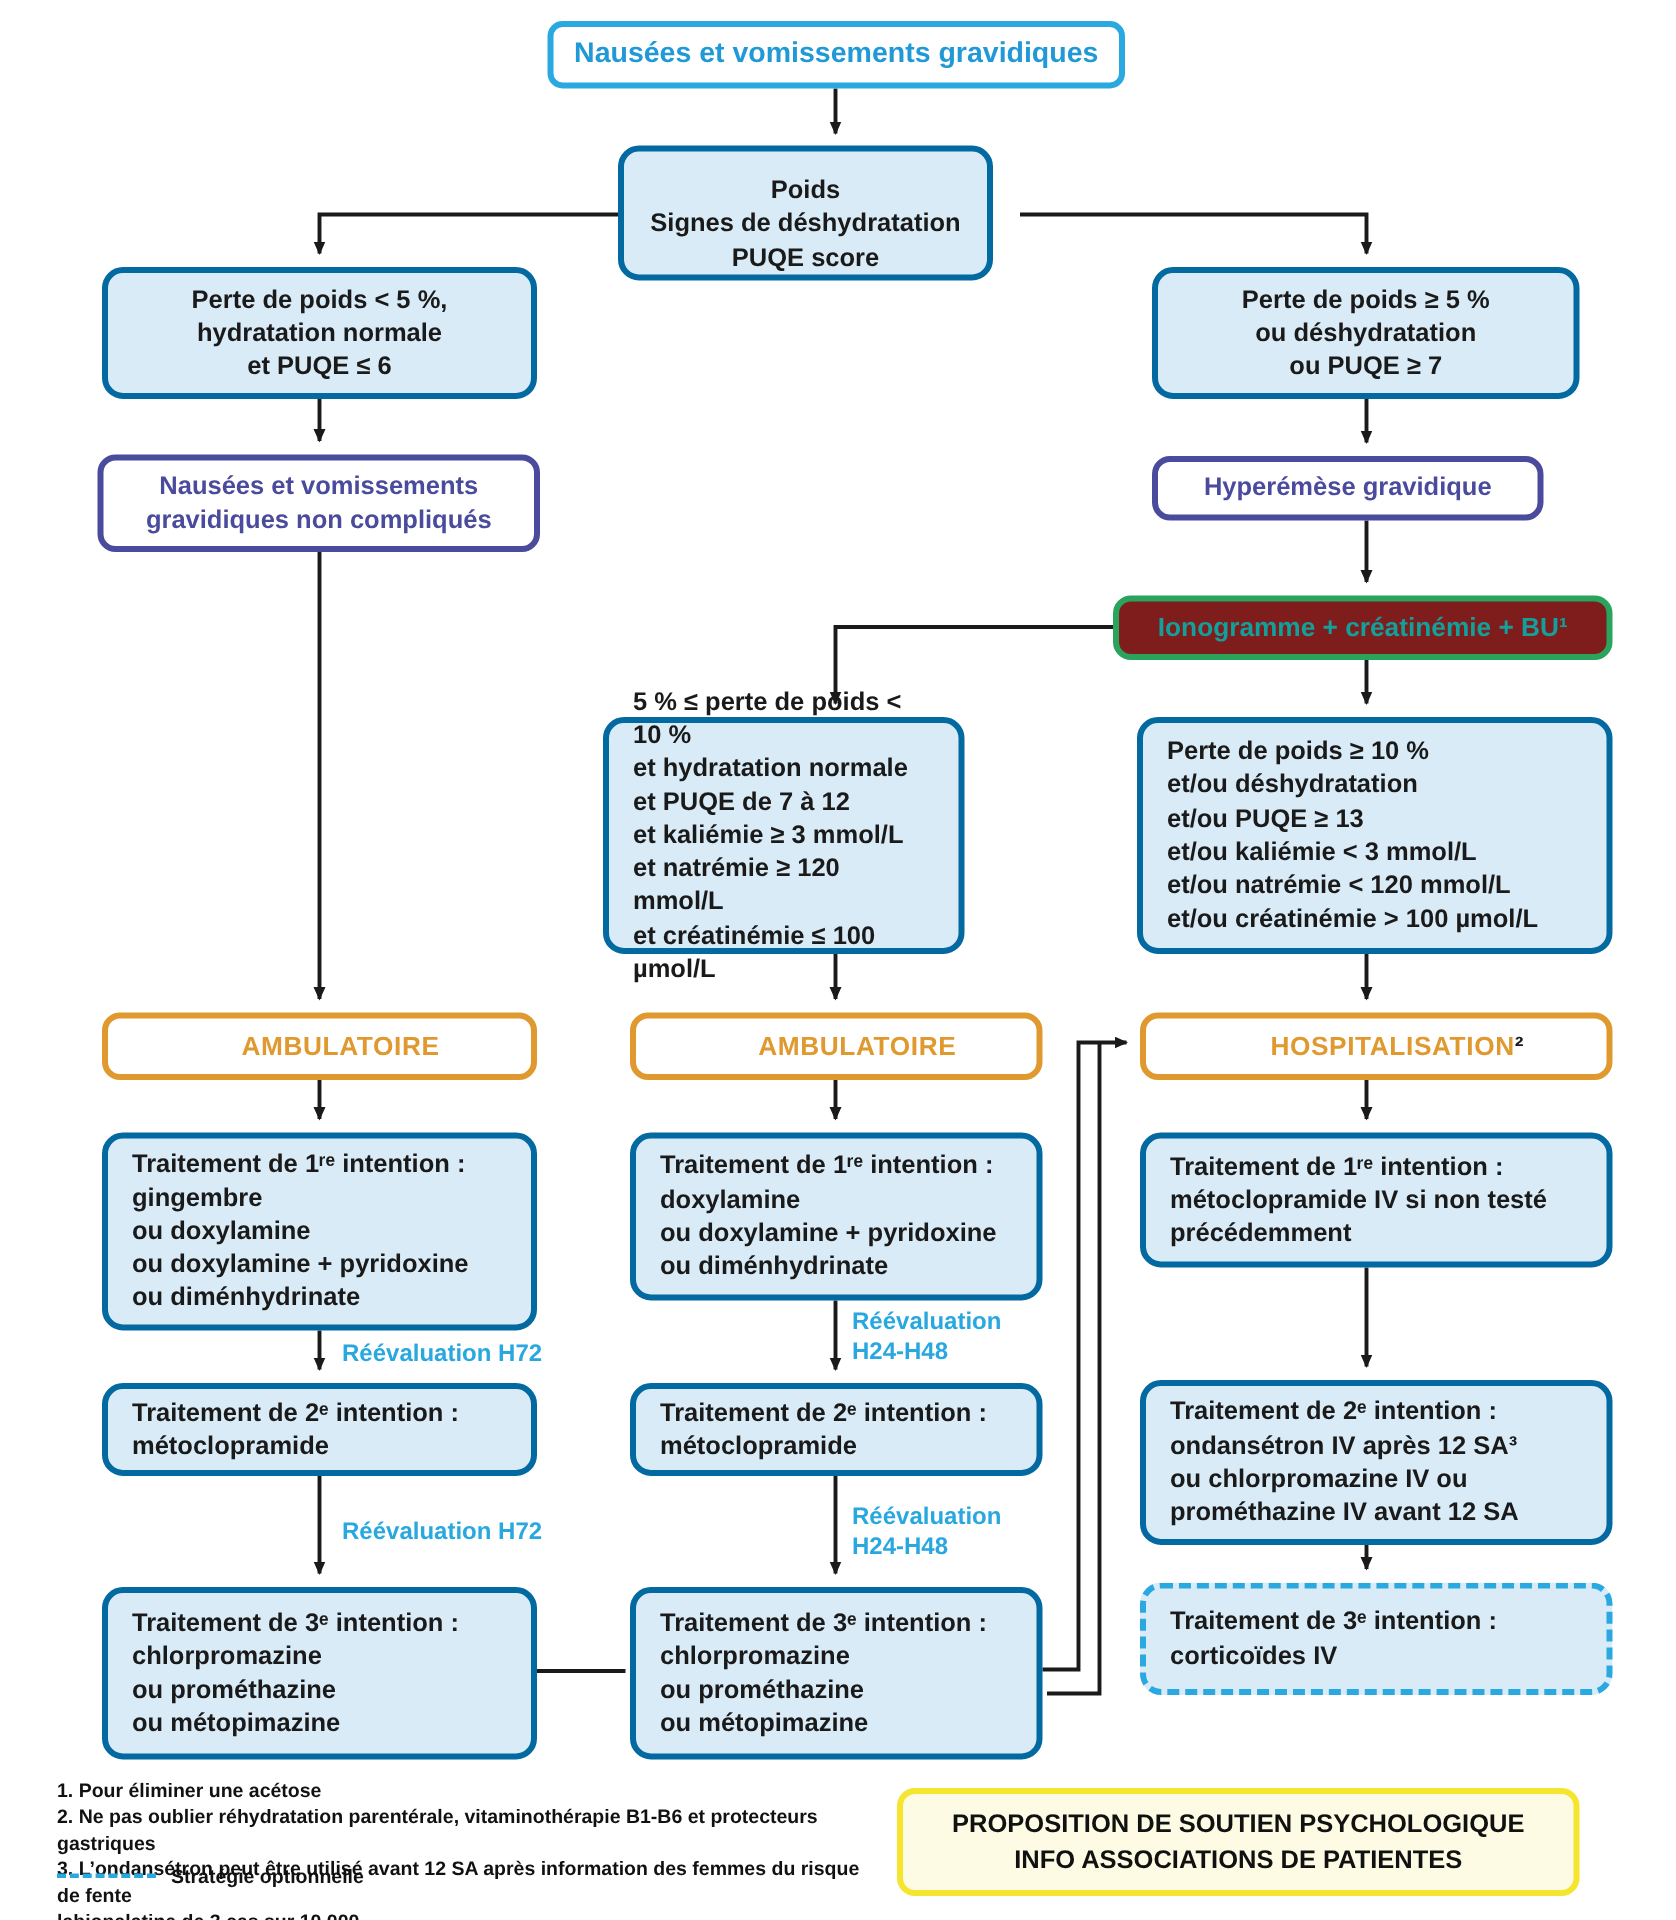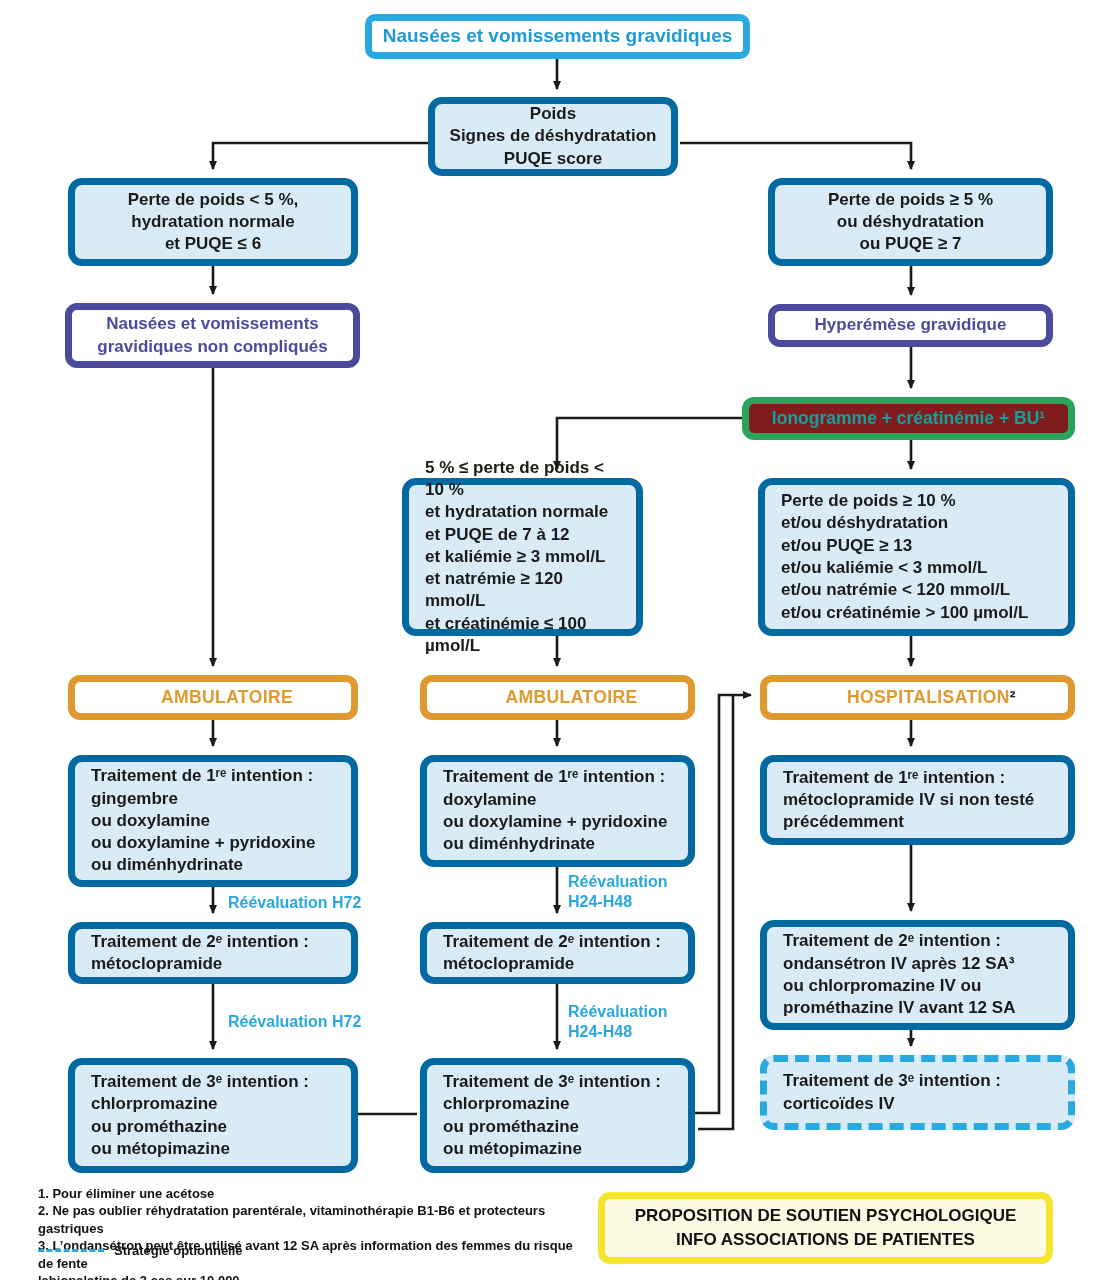--- a/index.html
+++ b/index.html
@@ -4,21 +4,21 @@
 <style>
   html,body{margin:0;padding:0;background:#fff;}
   .stage{
     position:relative;width:1117px;height:1280px;background:#ffffff;
     font-family:"Liberation Sans","DejaVu Sans",sans-serif;color:#1a1a1a;overflow:hidden;
   }
   .wires{position:absolute;left:0;top:0;width:1117px;height:1280px;}
   .box{
     position:absolute;box-sizing:border-box;border-radius:14px;
     display:flex;align-items:center;justify-content:center;
-    font-weight:bold;background:#d9ebf7;border:7px solid #0369a1;
+    font-weight:bold;background:#d9ebf7;border:4px solid #0369a1;
     font-size:17px;line-height:1.31;
   }
   .box > span{white-space:pre-line;text-align:center;}
   .box.left-text{justify-content:flex-start;padding:0 16px;}
   .box.left-text > span{text-align:left;}
   .outline-cyan{background:#fff;color:#2199d6;border-color:#2aa9e0;border-radius:10px;font-size:19px;}
   .purple{background:#fff;color:#4b4b9d;border-color:#4b4b9d;border-radius:12px;}
   .green{background:#7f1d1d;color:#12a09c;border-color:#2aa45d;border-radius:12px;font-size:17.5px;}
   .orange{background:#fff;color:#e0992f;border-color:#e0992f;border-radius:12px;font-size:17.5px;letter-spacing:.4px;padding-left:28px;}
   .orange .sup-dark{color:#1a1a1a;font-weight:bold;}
@@ -70,21 +70,21 @@
       <path d="M358 1114 H417"></path>
       <path d="M695 1113 H719 V695 H751" marker-end="url(#arr)"></path>
       <path d="M698 1129 H733 V696"></path>
     </g>
   </svg>
 
   <div class="box outline-cyan" style="left:365px;top:14px;width:385px;height:45px;">
     <span>Nausées et vomissements gravidiques</span>
   </div>
 
-  <div class="box" style="left:428px;top:97px;width:250px;height:79px;">
+  <div class="box" style="left:412px;top:97px;width:250px;height:90px;align-items:flex-end;">
     <span>Poids
 Signes de déshydratation
 PUQE score</span>
   </div>
 
   <div class="box" style="left:68px;top:178px;width:290px;height:88px;">
     <span>Perte de poids &lt; 5 %,
 hydratation normale
 et PUQE ≤ 6</span>
   </div>
@@ -93,21 +93,21 @@
     <span>Perte de poids ≥ 5 %
 ou déshydratation
 ou PUQE ≥ 7</span>
   </div>
 
   <div class="box purple" style="left:65px;top:303px;width:295px;height:65px;">
     <span>Nausées et vomissements
 gravidiques non compliqués</span>
   </div>
 
-  <div class="box purple" style="left:768px;top:304px;width:285px;height:43px;">
+  <div class="box purple" style="left:768px;top:304px;width:261px;height:43px;">
     <span>Hyperémèse gravidique</span>
   </div>
 
   <div class="box green" style="left:742px;top:397px;width:333px;height:43px;">
     <span>Ionogramme + créatinémie + BU¹</span>
   </div>
 
   <div class="box left-text" style="left:402px;top:478px;width:241px;height:158px;">
     <span>5 % ≤ perte de poids &lt; 10 %
 et hydratation normale

